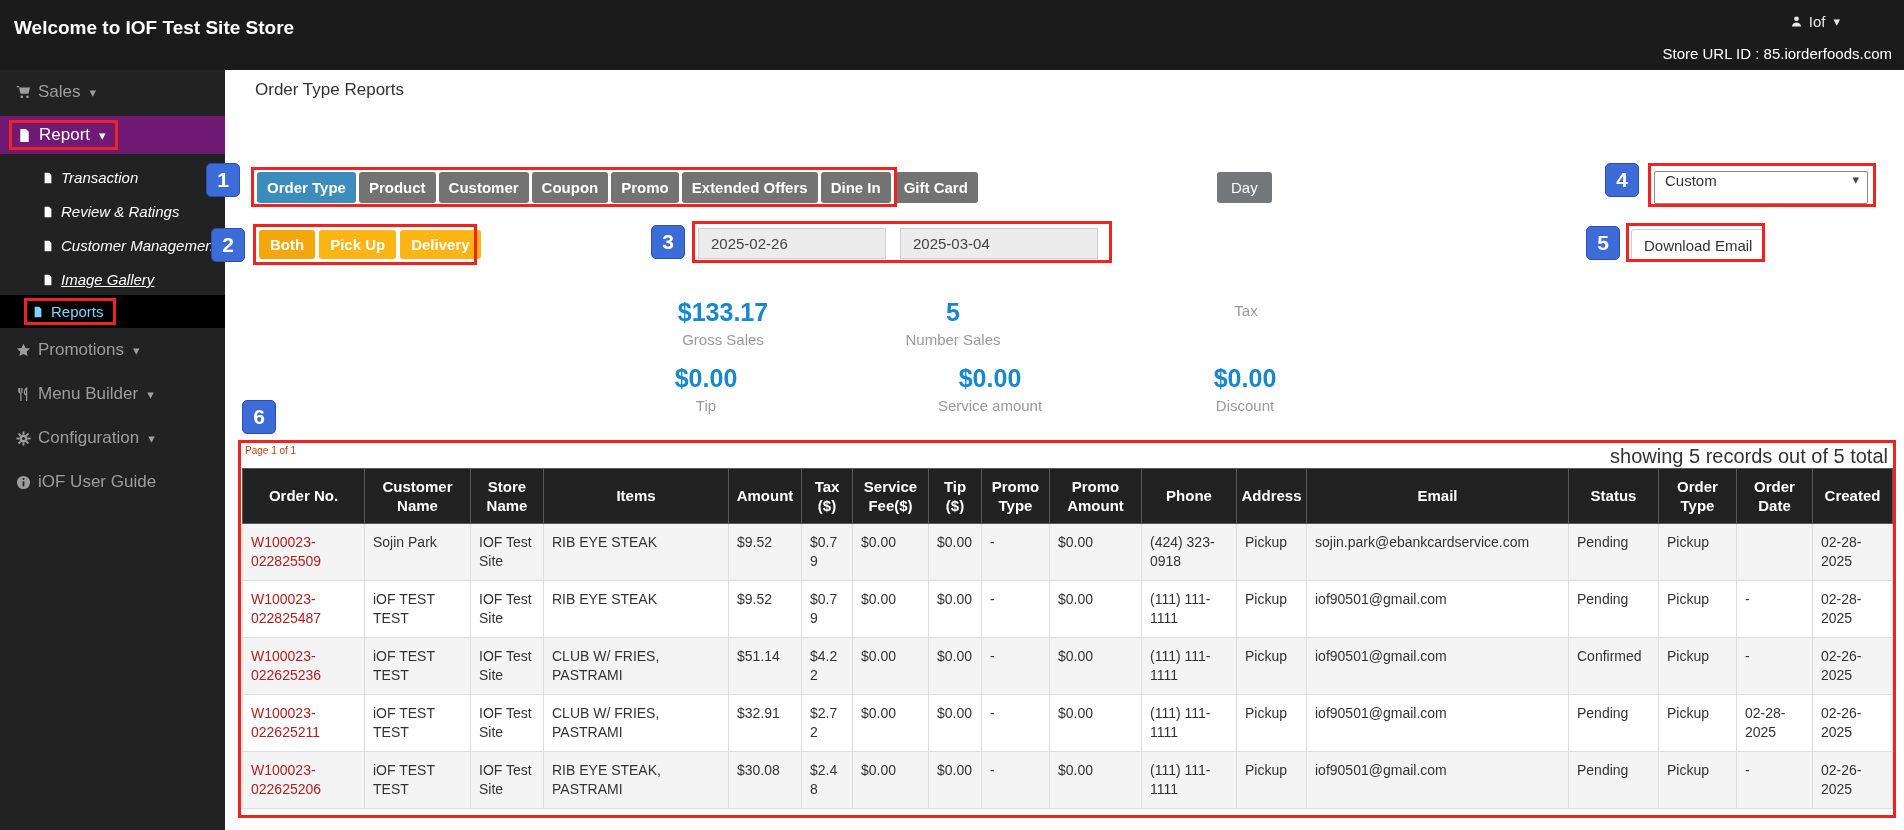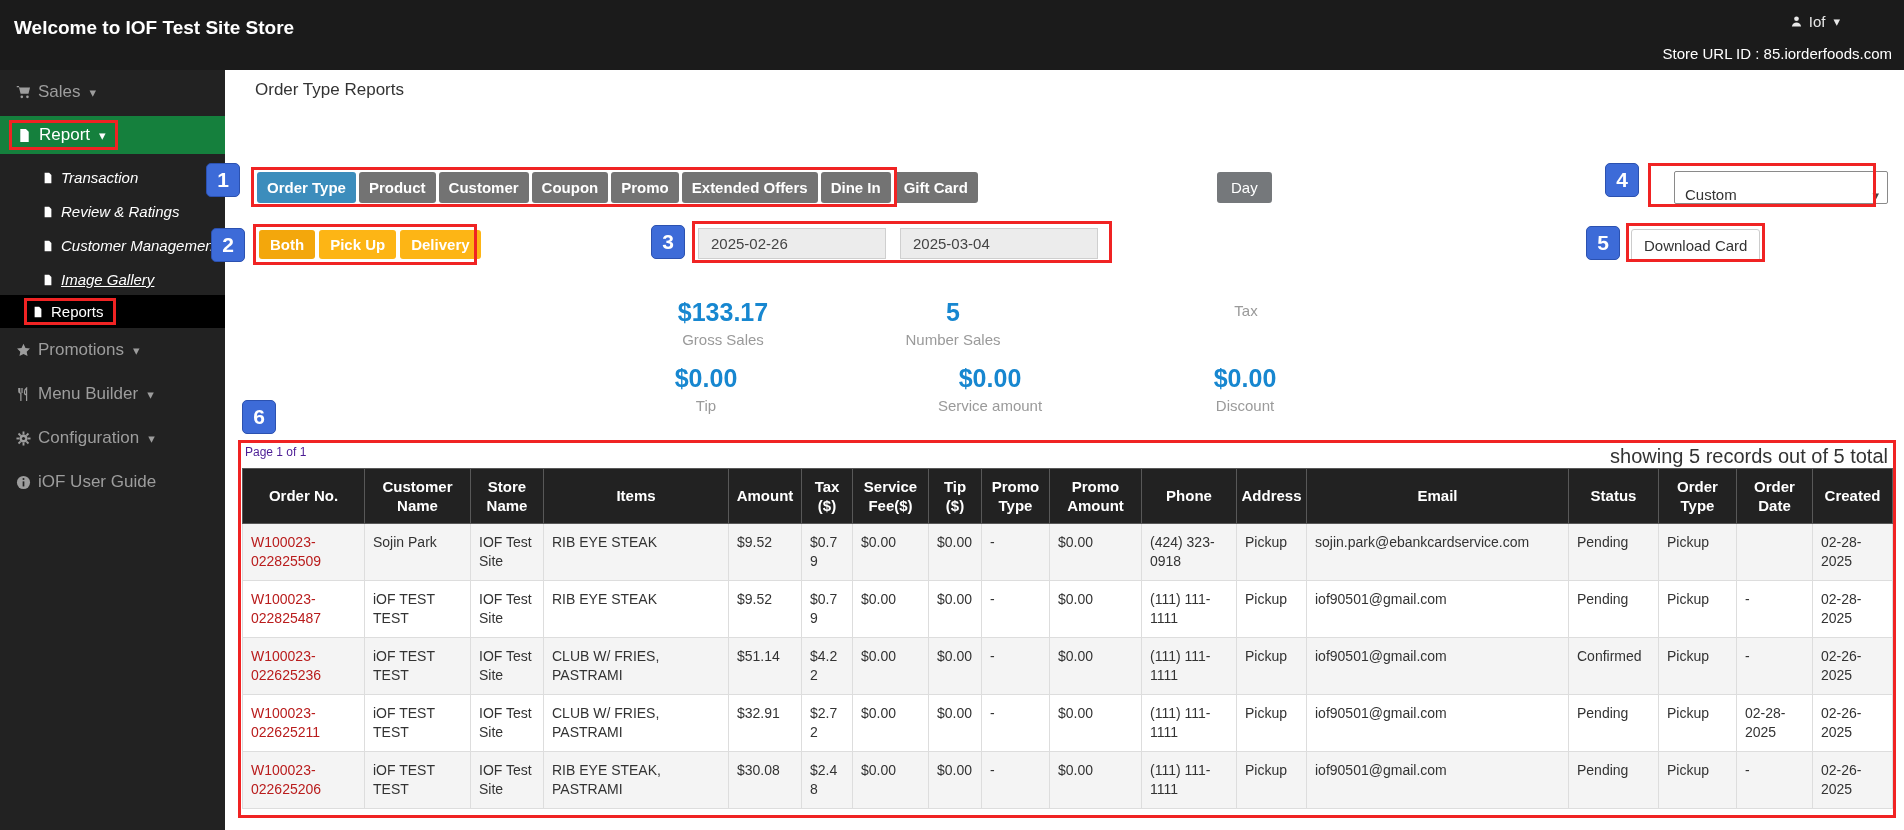--- a/index.html
+++ b/index.html
@@ -11,61 +11,61 @@
   .welcome{position:absolute;left:14px;top:17px;font-size:19px;font-weight:bold;}
   .user-menu{position:absolute;right:64px;top:13px;display:flex;align-items:center;gap:6px;color:#e8e8e8;font-size:15px;cursor:pointer;}
   .user-menu .ico svg{width:13px;height:13px;}
   .store-url{position:absolute;right:12px;top:45px;font-size:15px;color:#fff;}
 
   
   .sidebar{position:absolute;left:0;top:70px;width:225px;height:760px;background:#222;color:#9d9d9d;z-index:4;}
   .side-item{display:flex;align-items:flex-start;}
   .side-inner{display:inline-flex;align-items:center;gap:7px;}
   .side-item.top{padding:12px 16px;font-size:17px;color:#9d9d9d;cursor:pointer;}
-  .side-item.top-active{background:#15803d;color:#fff;padding:4px 9px;margin-top:2px;font-size:17px;cursor:pointer;}
+  .side-item.top-active{background:#701a75;color:#fff;padding:4px 9px;margin-top:2px;font-size:17px;cursor:pointer;}
   .side-item.sub{padding:1px 0 1px 42px;font-size:15px;line-height:19px;color:#fff;cursor:pointer;margin-top:13px;font-style:italic;}
   .side-item.sub .ico svg{width:12px;height:12px;}
-  .side-item.sub-active{background:#000;color:#ffffff;padding:3px 0 3px 24px;font-size:15px;margin-top:5px;cursor:pointer;}
+  .side-item.sub-active{background:#000;color:#7dd3fc;padding:3px 0 3px 24px;font-size:15px;margin-top:5px;cursor:pointer;}
   .side-item.sub-active .ico svg{width:12px;height:12px;}
   .underline{text-decoration:underline;}
   .redbox-inline{border:3px solid #f02323;padding:2px 9px 2px 5px;}
   .caret-txt{font-size:13px;margin-left:2px;}
   .ico{display:inline-flex;}
   .ico svg{width:15px;height:15px;display:block;}
 
   
   .main{position:absolute;left:225px;top:70px;width:1679px;height:760px;background:#fff;}
   .page-title{position:absolute;left:30px;top:10px;font-size:17px;font-weight:normal;color:#333;}
 
   .tabs{position:absolute;left:32px;top:102px;display:flex;gap:3px;}
   .tab-btn{border:none;border-radius:3px;background:#737373;color:#fff;font-weight:bold;font-size:15px;padding:7px 10px;cursor:pointer;font-family:inherit;white-space:nowrap;}
   .tab-btn.active{background:#3c8dbc;}
 
   .day-btn{position:absolute;left:992px;top:102px;background:#75787b;color:#fff;border:none;border-radius:3px;font-size:15px;padding:7px 14px;cursor:pointer;font-family:inherit;}
 
-  .range-select{position:absolute;left:1429px;top:101px;width:214px;height:33px;background:#fff;border:1px solid #8a8a8a;border-radius:2px;display:flex;align-items:flex-end;justify-content:space-between;padding:0 8px 0 10px;font-size:15px;color:#333;cursor:pointer;margin-left:20px;}
+  .range-select{position:absolute;left:1429px;top:101px;width:214px;height:33px;background:#fff;border:1px solid #8a8a8a;border-radius:2px;display:flex;align-items:flex-start;justify-content:space-between;padding:0 8px 0 10px;font-size:15px;color:#333;cursor:pointer;}
   .sel-caret{font-size:13px;color:#444;}
 
   .modes{position:absolute;left:34px;top:160px;display:flex;gap:4px;}
   .mode-btn{border:none;border-radius:3px;background:#fdb515;color:#fff;font-weight:bold;font-size:15px;padding:6px 11px;cursor:pointer;font-family:inherit;white-space:nowrap;}
   .mode-btn.active{background:#f3a70c;}
 
   .dates{position:absolute;left:473px;top:158px;display:flex;gap:14px;}
   .date-input{width:188px;height:31px;background:#ececec;border:1px solid #cfcfcf;font-size:15px;color:#444;padding:0 12px;font-family:inherit;}
   .date-input:last-child{width:198px;}
 
   .excel-btn{position:absolute;left:1406px;top:159px;background:#fff;border:1px solid #ccc;border-radius:3px;color:#333;font-size:15px;padding:7px 12px;cursor:pointer;font-family:inherit;}
 
   .stat{position:absolute;width:300px;text-align:center;}
   .stat .v{font-size:25px;font-weight:bold;color:#1787d0;}
   .stat .l{font-size:15px;color:#9a9a9a;margin-top:4px;}
   .stat-0{left:348px;top:228px}.stat-1{left:578px;top:228px}.stat-2{left:871px;top:228px}
   .stat-3{left:331px;top:294px}.stat-4{left:615px;top:294px}.stat-5{left:870px;top:294px}
 
-  .page-info{position:absolute;left:20px;top:375px;font-size:12px;color:#4c1d95;}
+  .page-info{position:absolute;left:20px;top:375px;font-size:10px;color:#c2410c;}
   .records-info{position:absolute;right:16px;top:375px;font-size:20px;color:#333;}
 
   .table-wrap{position:absolute;left:17px;top:398px;width:1650px;}
   table{border-collapse:collapse;table-layout:fixed;width:1650px;}
   thead th{background:#222;color:#fff;font-size:15px;font-weight:bold;text-align:center;vertical-align:middle;padding:6px 4px;border:1px solid #585858;height:55px;line-height:1.3;}
   tbody td{font-size:14px;color:#333;padding:9px 8px;border:1px solid #ddd;vertical-align:top;line-height:1.35;height:57px;word-wrap:break-word;background-clip:padding-box;}
   tbody tr:nth-child(odd){background:#f4f4f4;}
   tbody tr:nth-child(even){background:#fff;}
   .order-link{color:#b91c1c;text-decoration:none;cursor:pointer;}
 
@@ -257,21 +257,21 @@
       <button class="mode-btn active">Both</button>
       <button class="mode-btn">Pick Up</button>
       <button class="mode-btn">Delivery</button>
     </div>
 
   <div class="dates">
     <input class="date-input" readonly="" value="2025-02-26" style="">
     <input class="date-input" readonly="" value="2025-03-04" style="">
   </div>
 
-  <button class="excel-btn">Download Card</button>
+  <button class="excel-btn">Download Email</button>
 
   <div>
       <div class="stat stat-0">
         <div class="v">$133.17</div>
         <div class="l">Gross Sales</div>
       </div>
       <div class="stat stat-1">
         <div class="v">5</div>
         <div class="l">Number Sales</div>
       </div>

